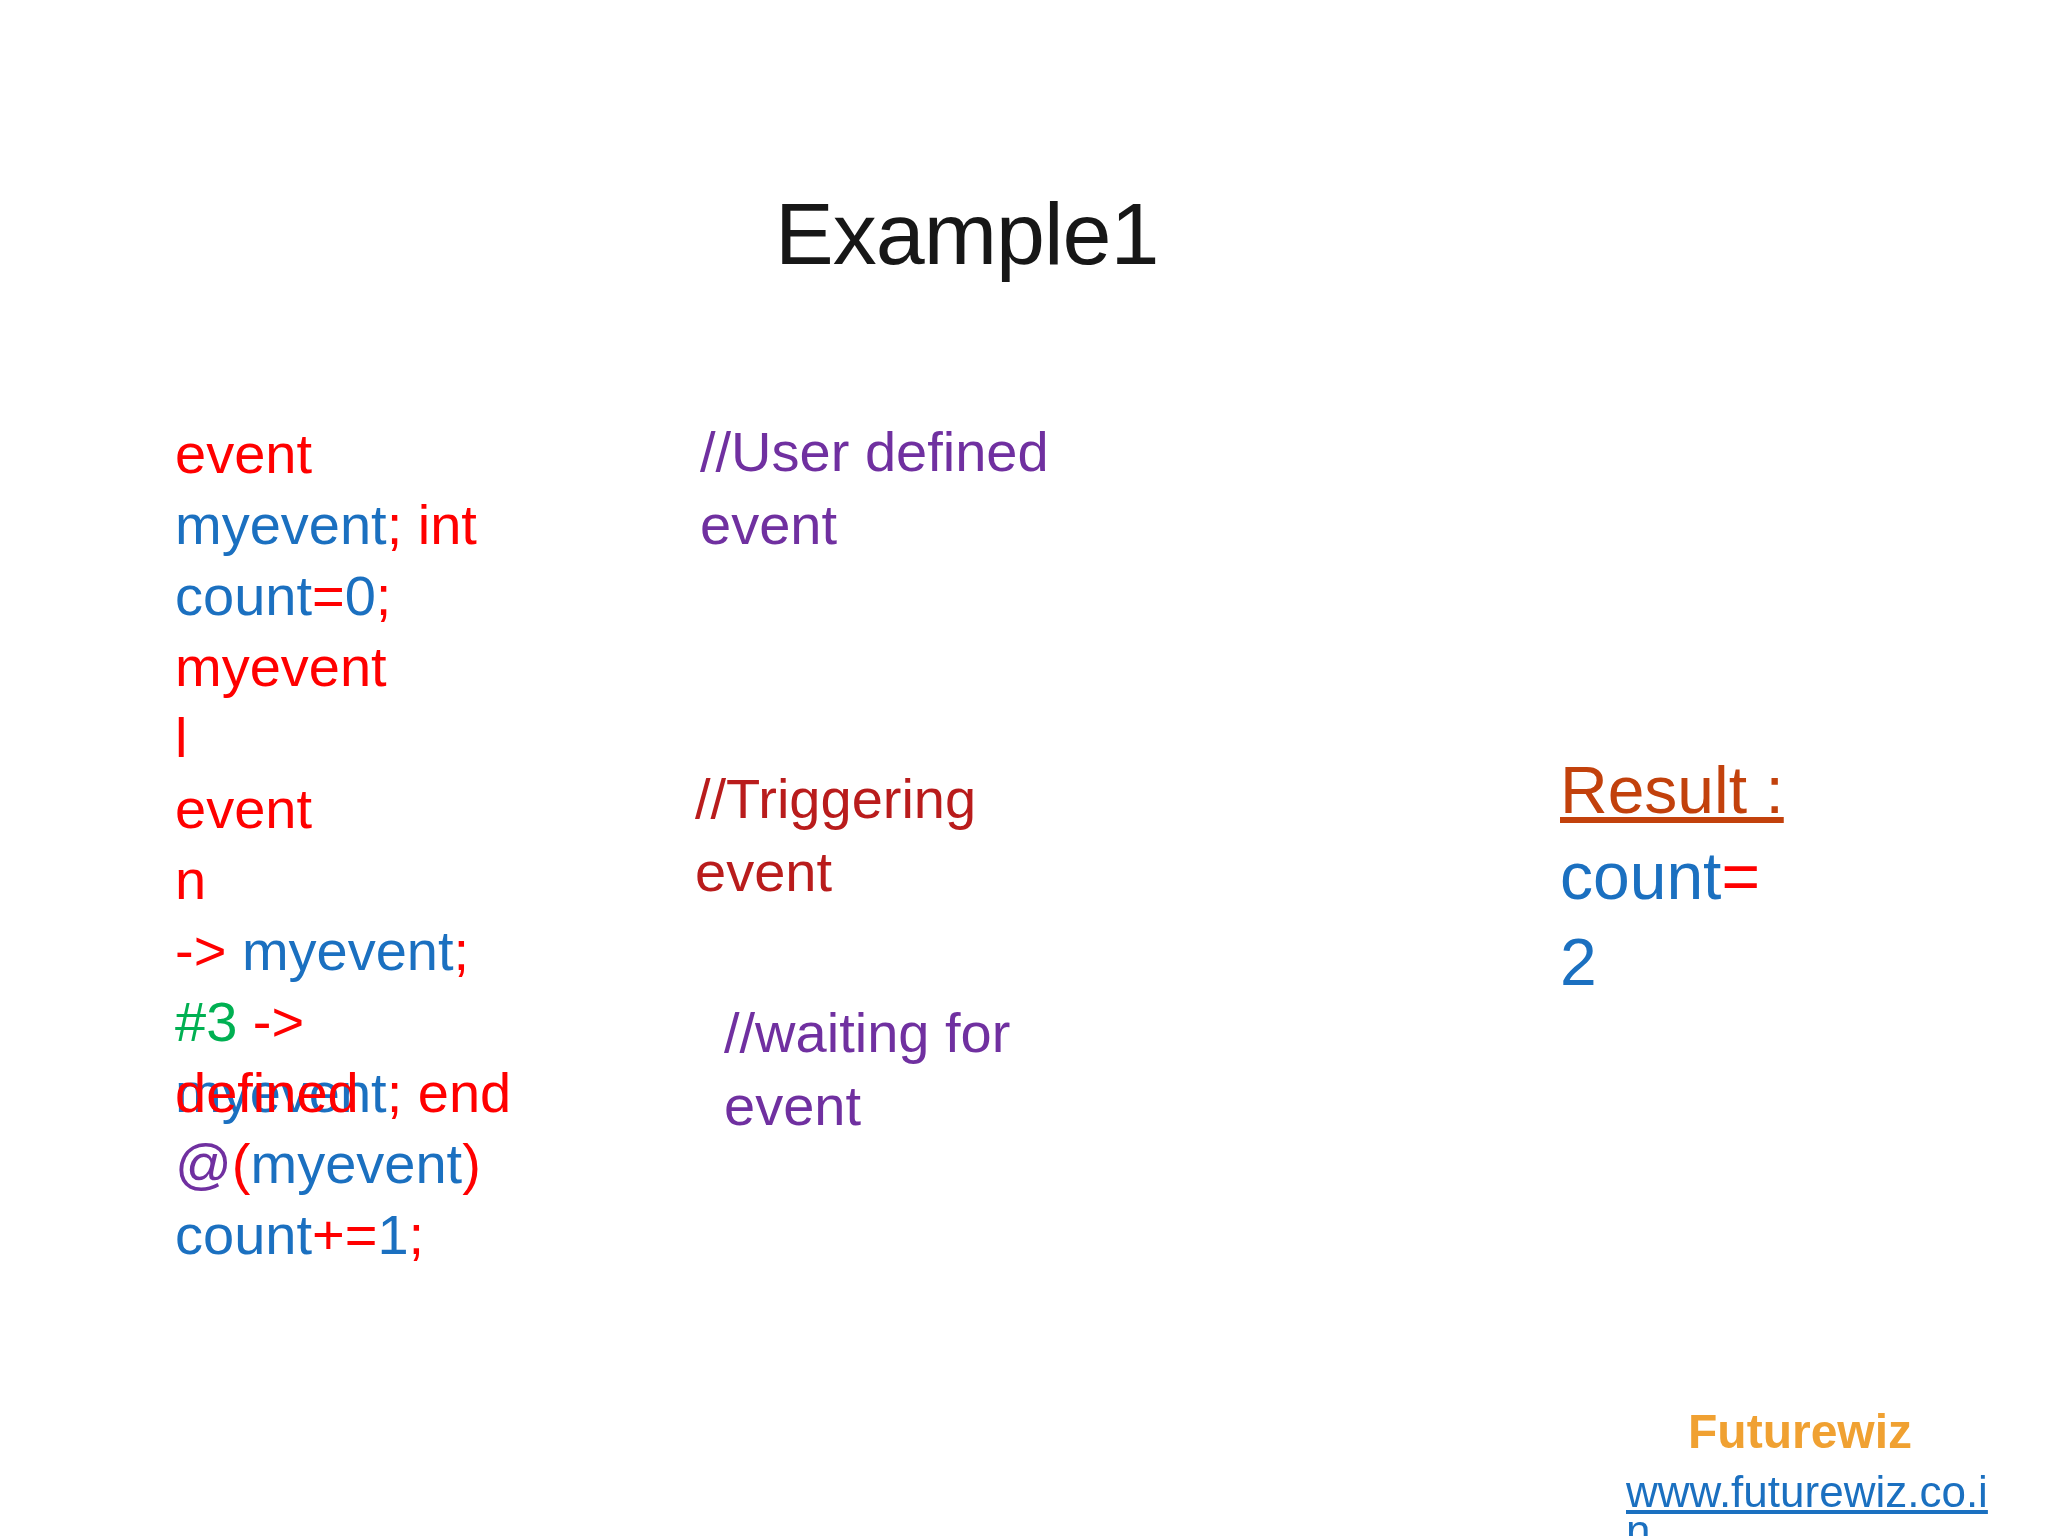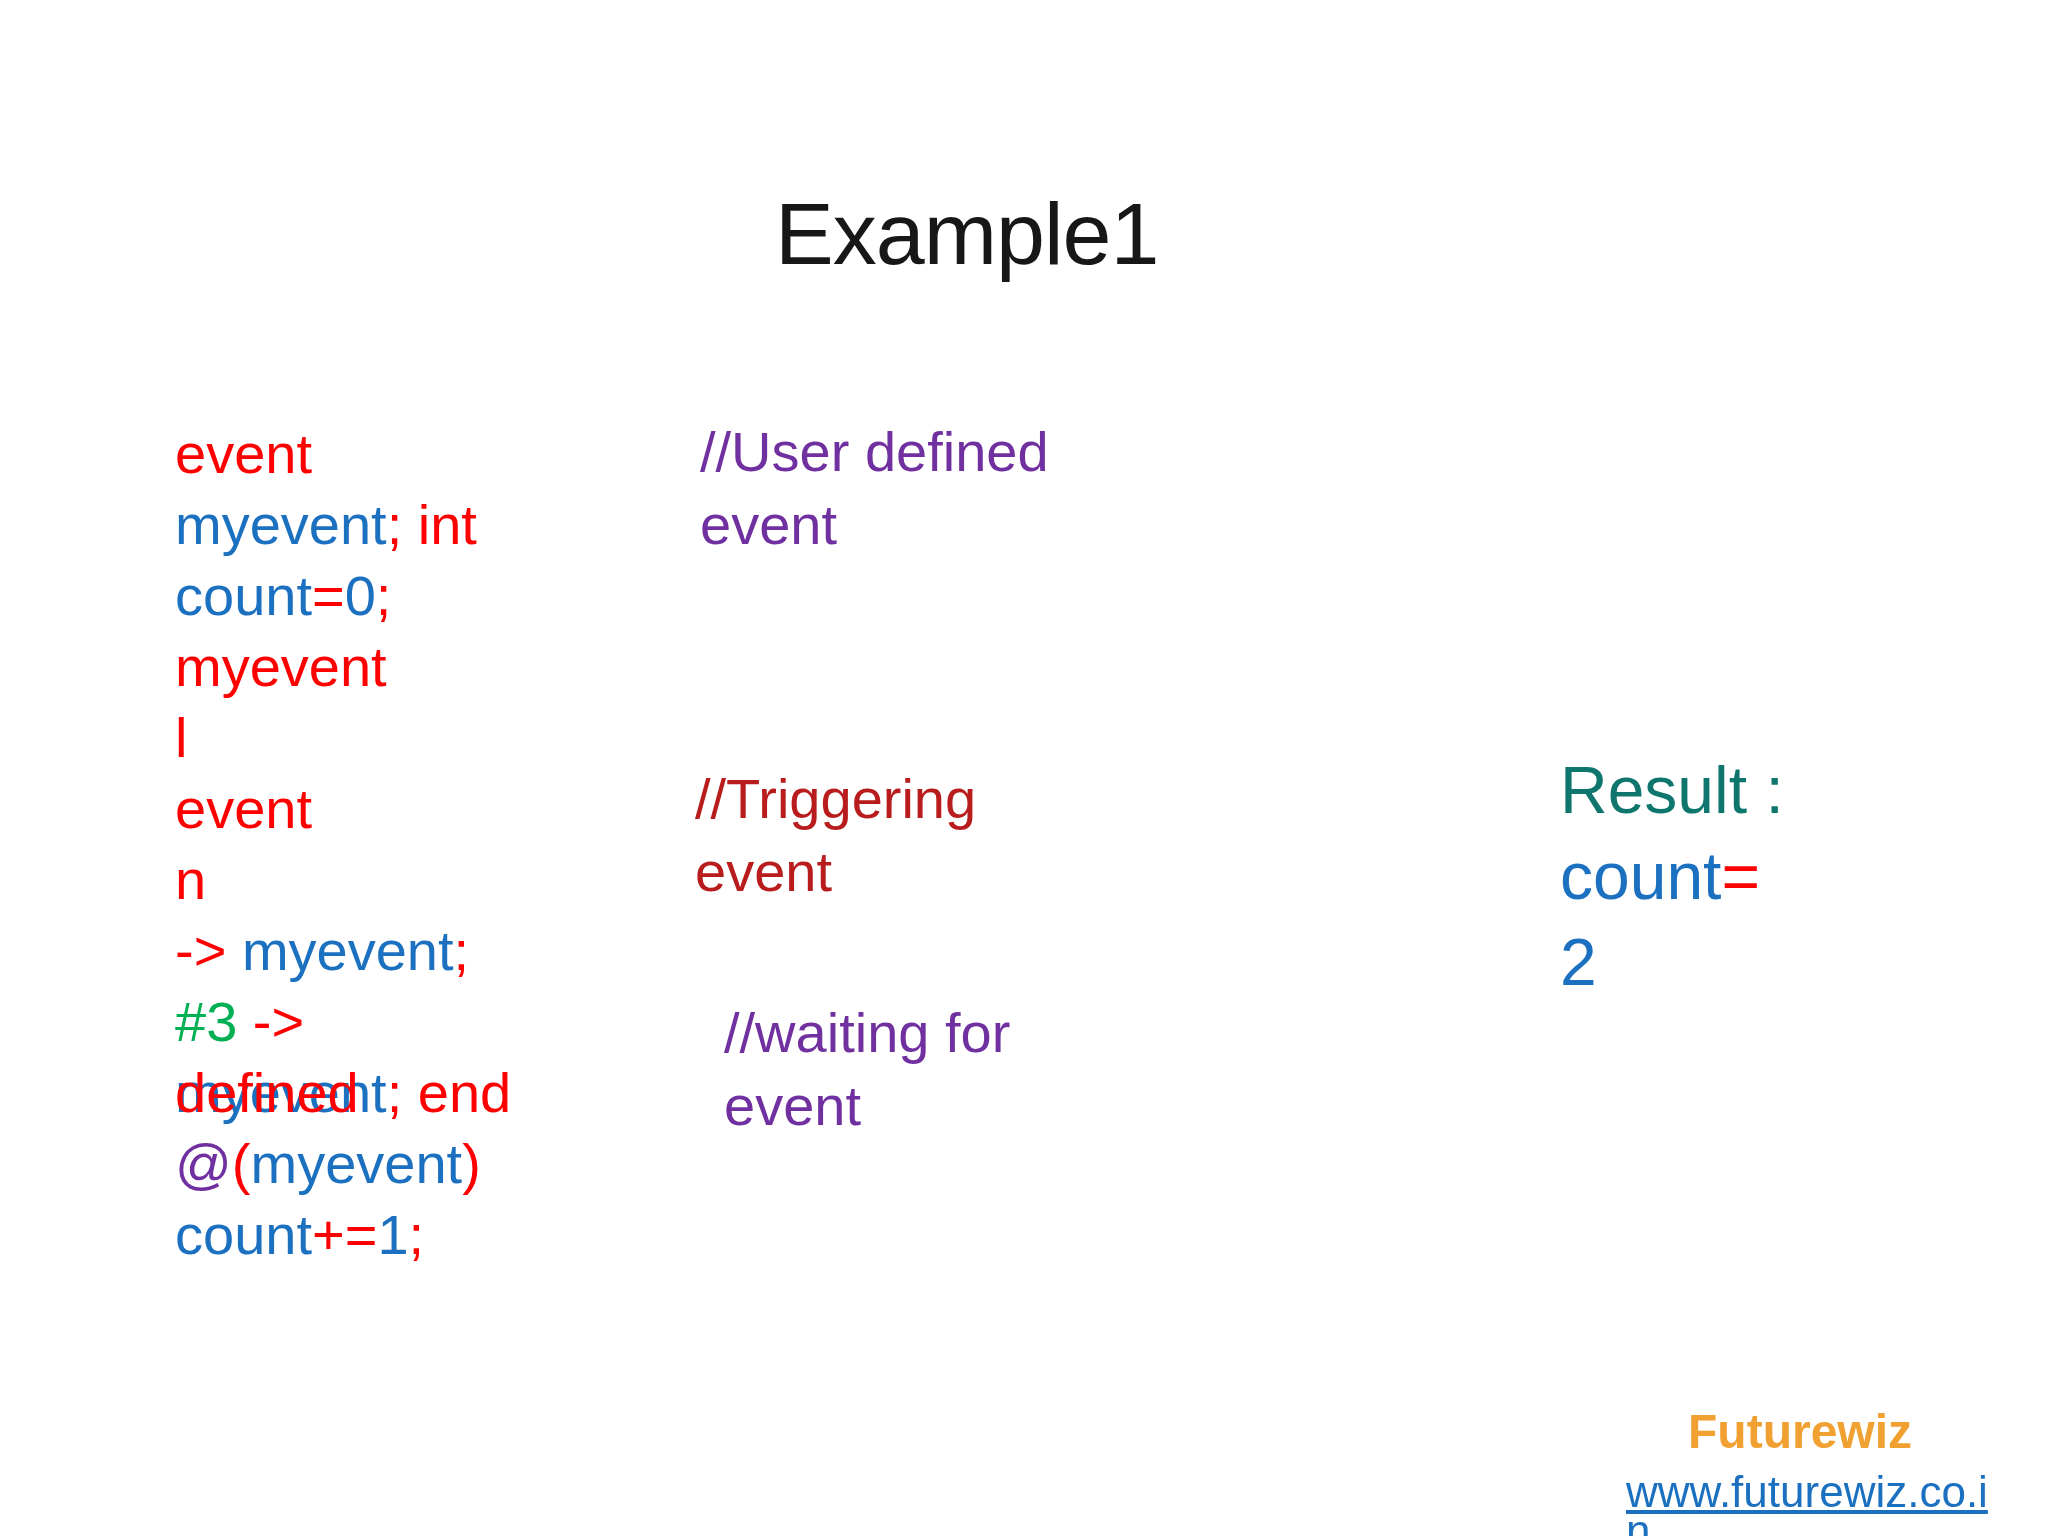--- a/index.html
+++ b/index.html
@@ -89,21 +89,21 @@
       <div>//Triggering</div>
       <div>event</div>
     </div>
 
   <div class="abs comment comment3" style="color: rgb(112, 48, 160);">
       <div>//waiting for</div>
       <div>event</div>
     </div>
 
   <div class="abs result resultPos">
-      <div><span style="color: #0f766e;">Result :</span></div>
+      <div><span style="color: #c2410c; text-decoration: underline;">Result :</span></div>
       <div><span style="color: rgb(27, 112, 192);">count</span><span style="color: rgb(255, 0, 0);">=</span></div>
       <div><span style="color: rgb(27, 112, 192);">2</span></div>
     </div>
 
   <footer>
     <div class="abs brand" style="color: rgb(240, 161, 50);">Futurewiz</div>
     <a class="abs link link1" style="color: rgb(27, 112, 192);">www.futurewiz.co.i</a>
     <a class="abs link link2" style="color: rgb(27, 112, 192);">n</a>
   </footer>
 

